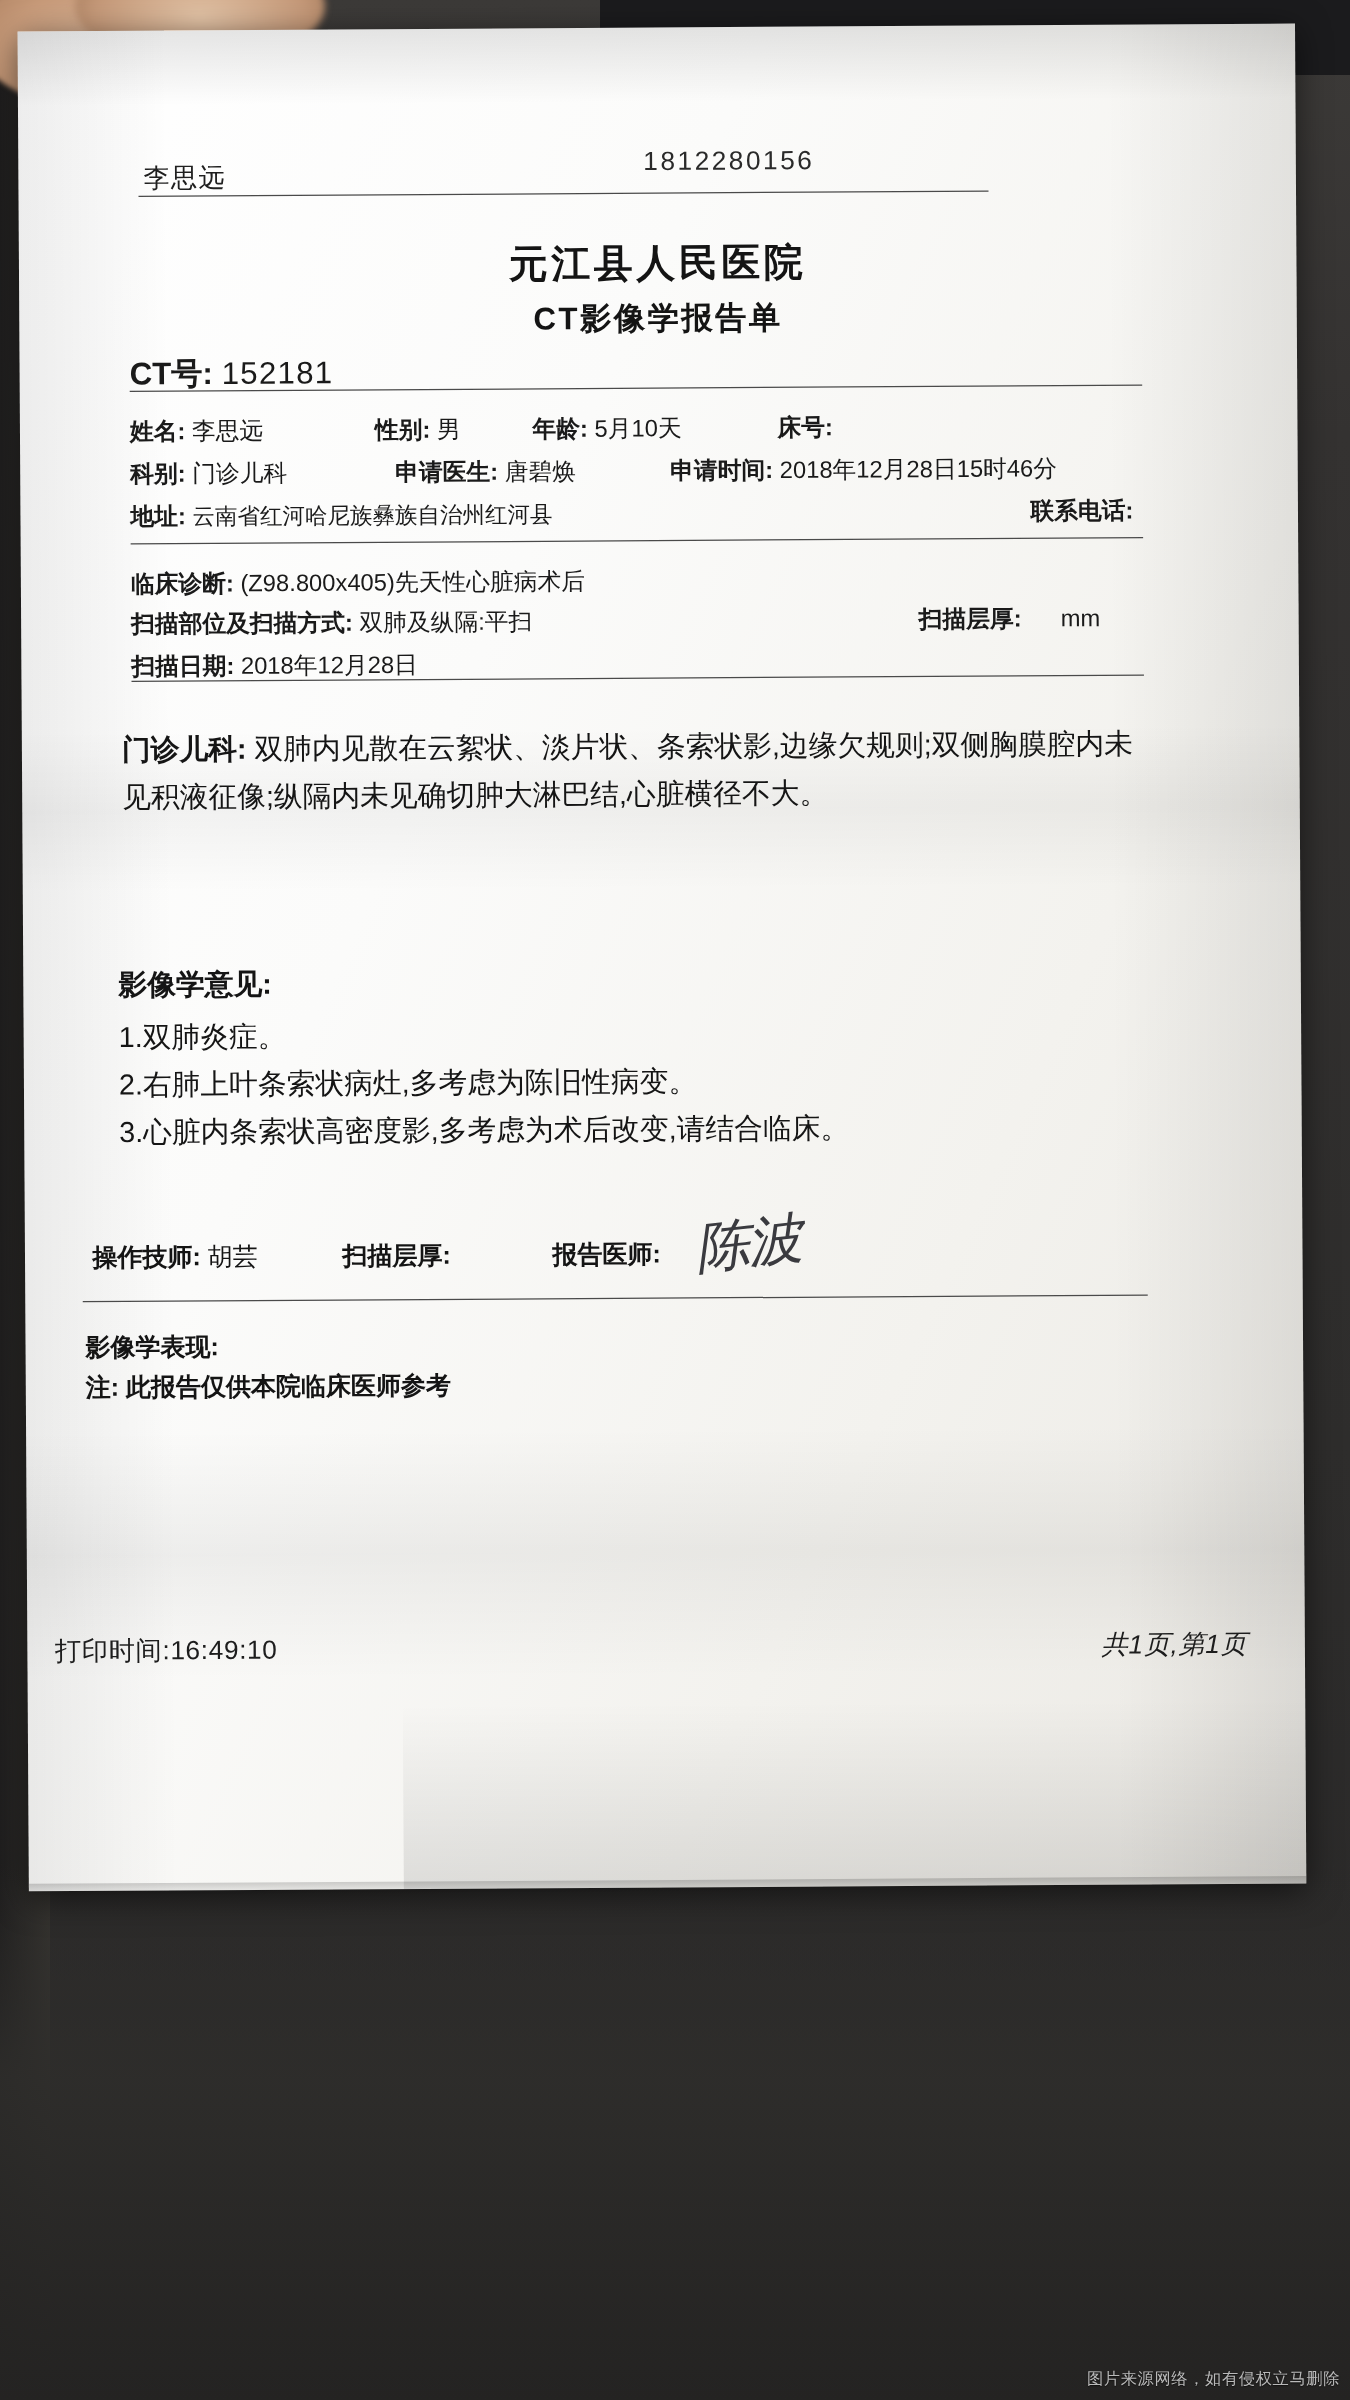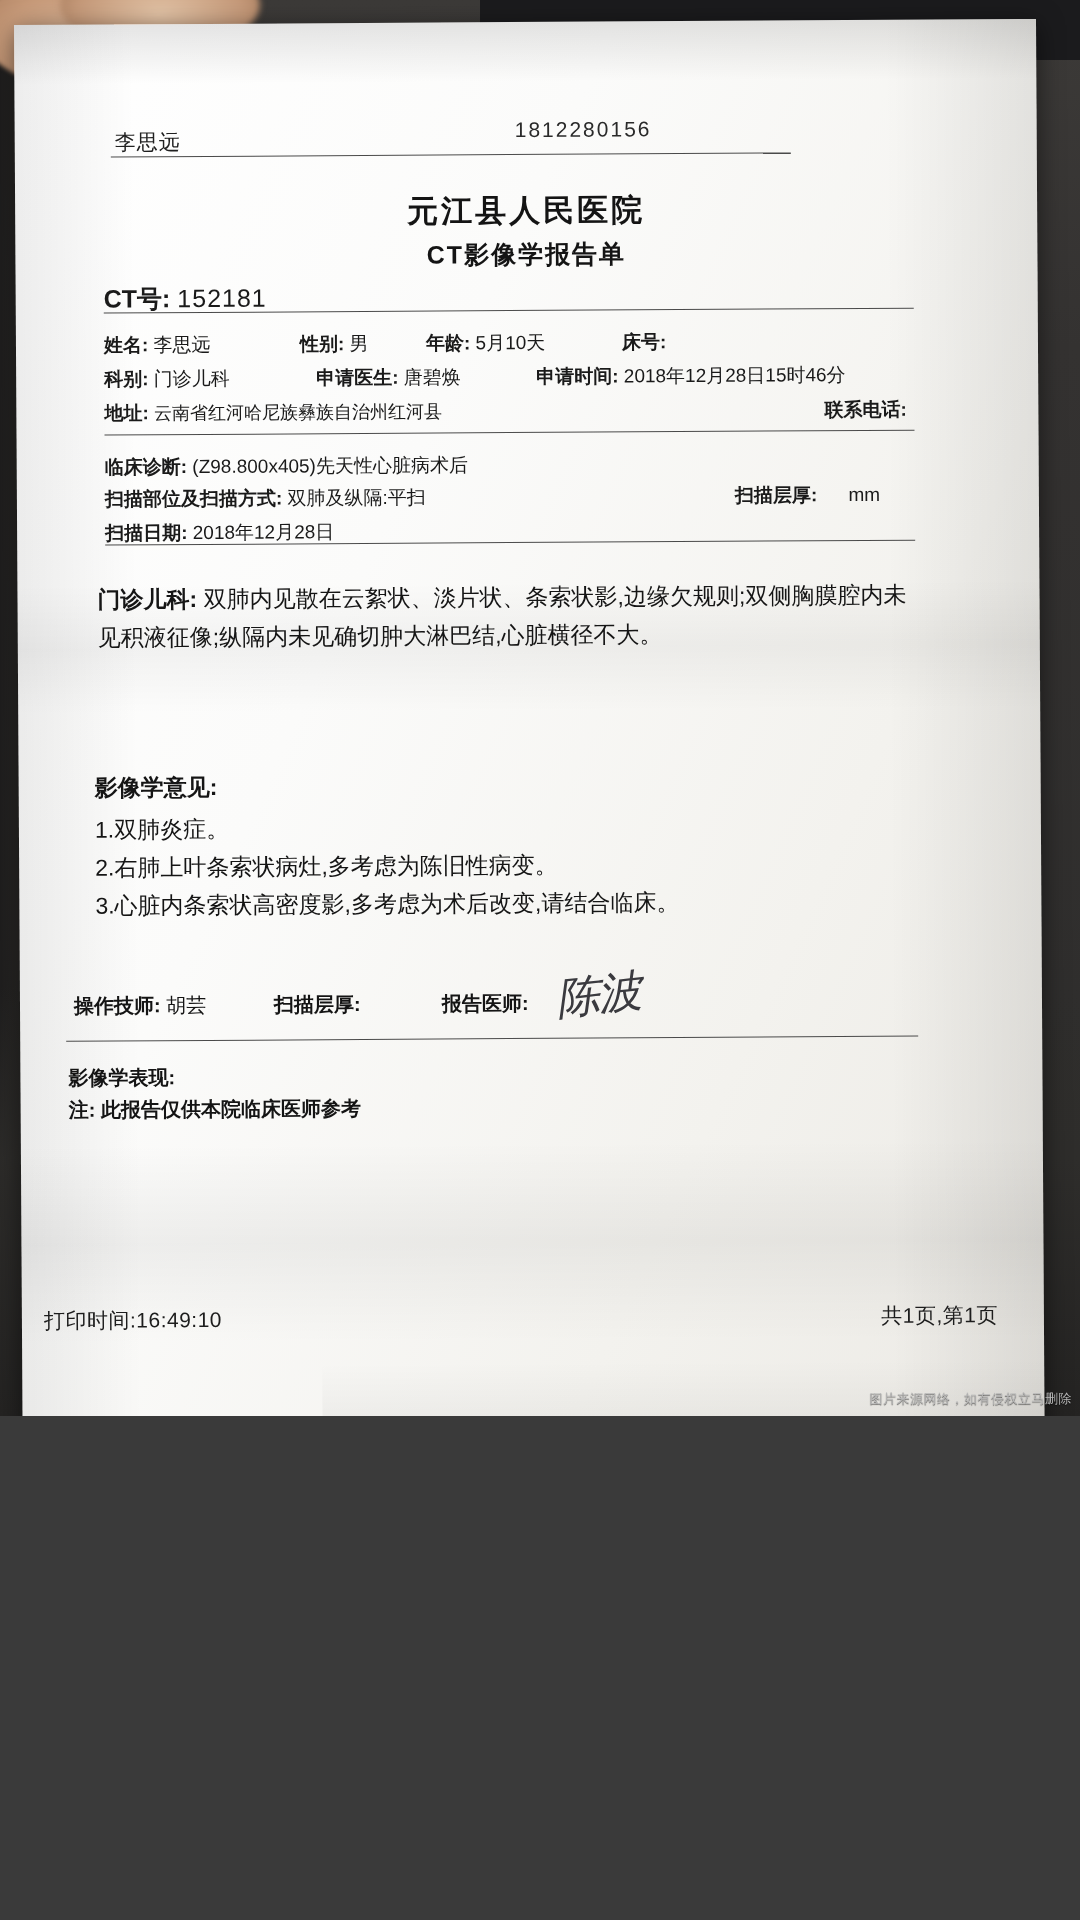--- a/index.html
+++ b/index.html
@@ -11,21 +11,21 @@
     width: 1080px;
     height: 1920px;
     overflow: hidden;
     font-family: "Liberation Sans", sans-serif;
   }
 
   
   #photo {
     position: relative;
     width: 1080px;
-    height: 1416px;
+    height: 1920px;
     background: #be185d;
     overflow: hidden;
   }
   .bg-dark-top-right {
     position: absolute;
     left: 480px; top: 0; width: 600px; height: 60px;
     background: #1b1b1d;
   }
   .bg-skin {
     position: absolute;
@@ -235,20 +235,21 @@
     font-size: 21px;
     color: #1d1d1d;
     letter-spacing: .5px;
   }
   .page-no {
     position: absolute;
     right: 46px; top: 1282px;
     font-size: 21px;
     color: #1d1d1d;
     letter-spacing: .5px;
+    font-style: italic;
   }
 
   
   .watermark {
     position: absolute;
     right: 8px;
     bottom: 8px;
     font-size: 13px;
     color: #b9b9b9;
     letter-spacing: .5px;

